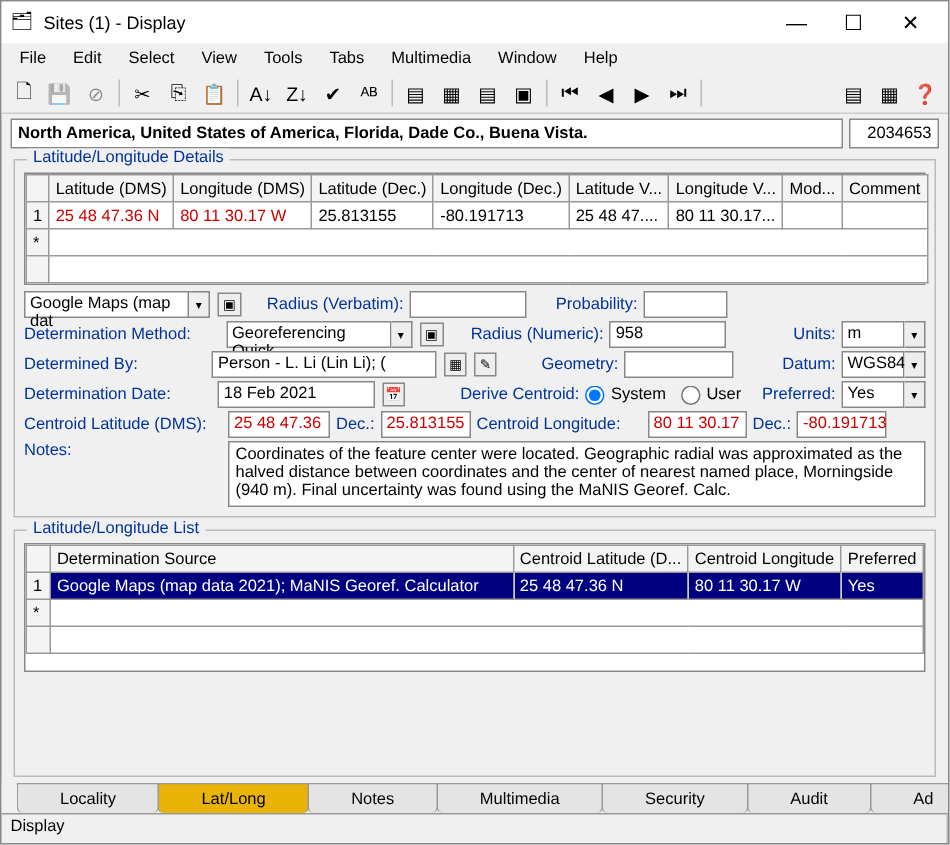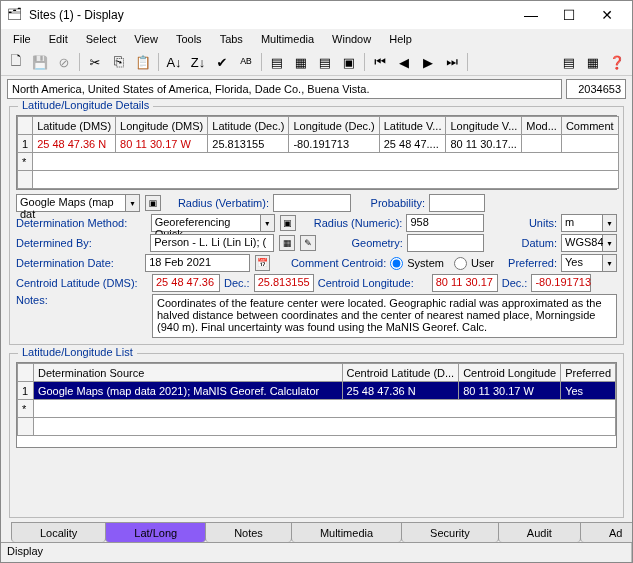--- a/index.html
+++ b/index.html
@@ -9,42 +9,42 @@
 .titlebar .title { flex: 1; font-size: 12px; }
 .win-btns { display: flex; gap: 0; }
 .win-btn { width: 38px; height: 26px; display: flex; align-items: center; justify-content: center; font-size: 14px; cursor: default; }
 .menubar { display: flex; gap: 2px; padding: 2px 4px; background: #f0f0f0; }
 .menubar span { padding: 2px 8px; cursor: default; }
 .toolbar { display: flex; align-items: center; padding: 2px 4px; gap: 2px; background: #f0f0f0; border-bottom: 1px solid #ccc; }
 .tb-btn { width: 22px; height: 22px; display: flex; align-items: center; justify-content: center; cursor: default; border: 1px solid transparent; font-size: 13px; }
 .tb-sep { width: 1px; height: 18px; background: #bbb; margin: 0 2px; }
 .disabled { opacity: 0.4; }
 .locbar { display: flex; padding: 3px 6px; gap: 4px; align-items: center; }
-.locbar .locfield { flex: 1; background: #fff; border: 1px solid #888; padding: 2px 4px; font-weight: normal; height: 20px; display:flex; align-items:center; }
+.locbar .locfield { flex: 1; background: #fff; border: 1px solid #888; padding: 2px 4px; font-weight: bold; height: 20px; display:flex; align-items:center; }
 .locbar .siteid { width: 60px; background: #fff; border: 1px solid #888; padding: 2px 4px; text-align: left; height:20px; display:flex; align-items:center; justify-content:flex-end;}
 .panel { margin: 4px 8px; border: 1px solid #bbb; padding: 8px 6px 4px 6px; position: relative; }
 .panel-title { position: absolute; top: -8px; left: 8px; background: #f0f0f0; padding: 0 4px; color: #003399; }
 table.grid { width: 100%; border-collapse: collapse; background: #fff; }
 table.grid th, table.grid td { border: 1px solid #999; padding: 2px 4px; text-align: left; height: 18px; white-space: nowrap; overflow: hidden; }
 table.grid th { background: #f4f4f4; font-weight: normal; }
 .row-head { background: #f4f4f4; text-align: center; width: 16px; }
 .red { color: #cc0000; }
 .form-row { display: flex; align-items: center; margin: 2px 0; gap: 4px; }
 .form-row label { color: #003399; }
 .inp { background: #fff; border: 1px solid #888; height: 18px; padding: 1px 3px; }
 .combo { display: flex; }
 .combo .arr { width: 14px; background: #eee; border: 1px solid #888; border-left: none; display: flex; align-items: center; justify-content: center; font-size: 8px; }
 .small-btn { width: 16px; height: 16px; border: 1px solid #888; background: #eee; display:flex; align-items:center; justify-content:center; font-size:9px; margin-left:1px;}
 .notes-area { background: #fff; border: 1px solid #888; padding: 2px 4px; flex: 1; height: 44px; }
 .list-panel table th { background: #f4f4f4; }
 .sel-row td { background: #000080; color: #fff; }
 .sel-row .row-head { background: #f4f4f4; color: #000; }
 .tabs { display: flex; padding-left: 10px; margin-top: auto; background: #f0f0f0; }
 .tab { padding: 2px 28px; border: 1px solid #999; border-bottom: none; background: #e4e4e4; margin-right: -1px; height: 20px; display:flex; align-items:center; cursor:default; border-radius: 0 0 4px 4px;}
-.tab.active { background: #8b5cf6; position: relative; }
+.tab.active { background: #eab308; position: relative; }
 .statusbar { display: flex; border-top: 1px solid #999; height: 20px; flex-direction: column; }
 .statusbar div { border-right: 1px solid #bbb; padding: 2px 6px; display: flex; align-items: center; }
 .statusbar .flex { flex: 1; }
 .grid-wrap { background: #fff; border: 1px solid #888; padding:0; margin-bottom:4px;}
 .spacer-row td { height: 30px; }
 </style>
 </head>
 <body>
 
 <div class="titlebar">
@@ -167,38 +167,38 @@
     <label style="width:70px;text-align:right">Units:</label>
     <div class="combo">
         <div class="inp" style="width:42px">m</div>
         <div class="arr">▾</div>
       </div>
   </div>
 
   <div class="form-row">
     <label style="width:132px">Determined By:</label>
     <div class="combo">
-        <div class="inp" style="width:124px">Person - L. Li (Lin Li); (</div>
+        <div class="inp" style="width:150px">Person - L. Li (Lin Li); (</div>
       </div>
     <div class="small-btn">▦</div>
     <div class="small-btn">✎</div>
     <label style="width:84px;text-align:right">Geometry:</label>
     <div class="inp" style="width:78px"></div>
     <label style="width:70px;text-align:right">Datum:</label>
     <div class="combo">
         <div class="inp" style="width:42px">WGS84</div>
         <div class="arr">▾</div>
       </div>
   </div>
 
   <div class="form-row">
     <label style="width:132px">Determination Date:</label>
     <div class="inp" style="width:110px">18 Feb 2021</div>
     <div class="small-btn">📅</div>
-    <label style="width:118px;text-align:right">Comment Centroid:</label>
+    <label style="width:118px;text-align:right">Derive Centroid:</label>
     <input type="radio" checked="" style=""> 
       <span>System</span>
     <input type="radio" style="margin-left: 6px;"> 
       <span>User</span>
     <label style="width:62px;text-align:right;margin-left:auto">Preferred:</label>
     <div class="combo">
         <div class="inp" style="width:42px">Yes</div>
         <div class="arr">▾</div>
       </div>
   </div>

